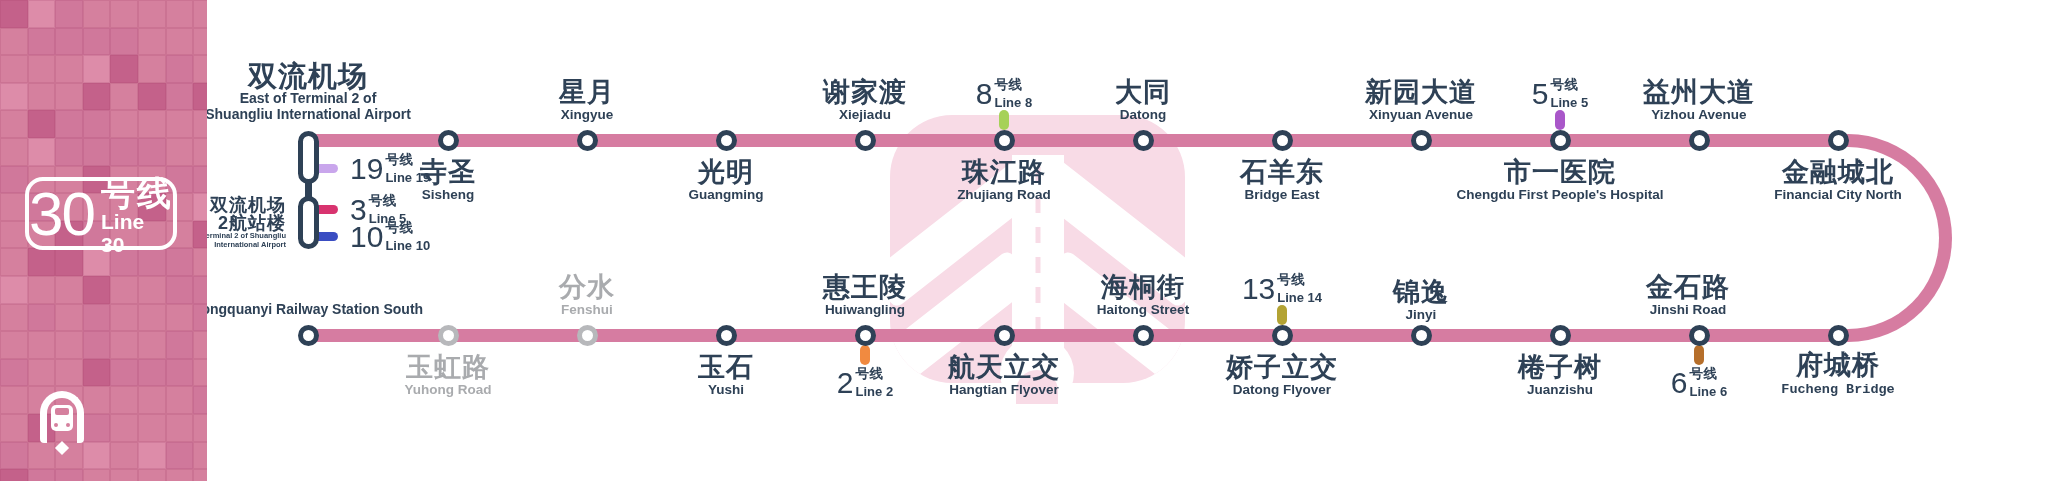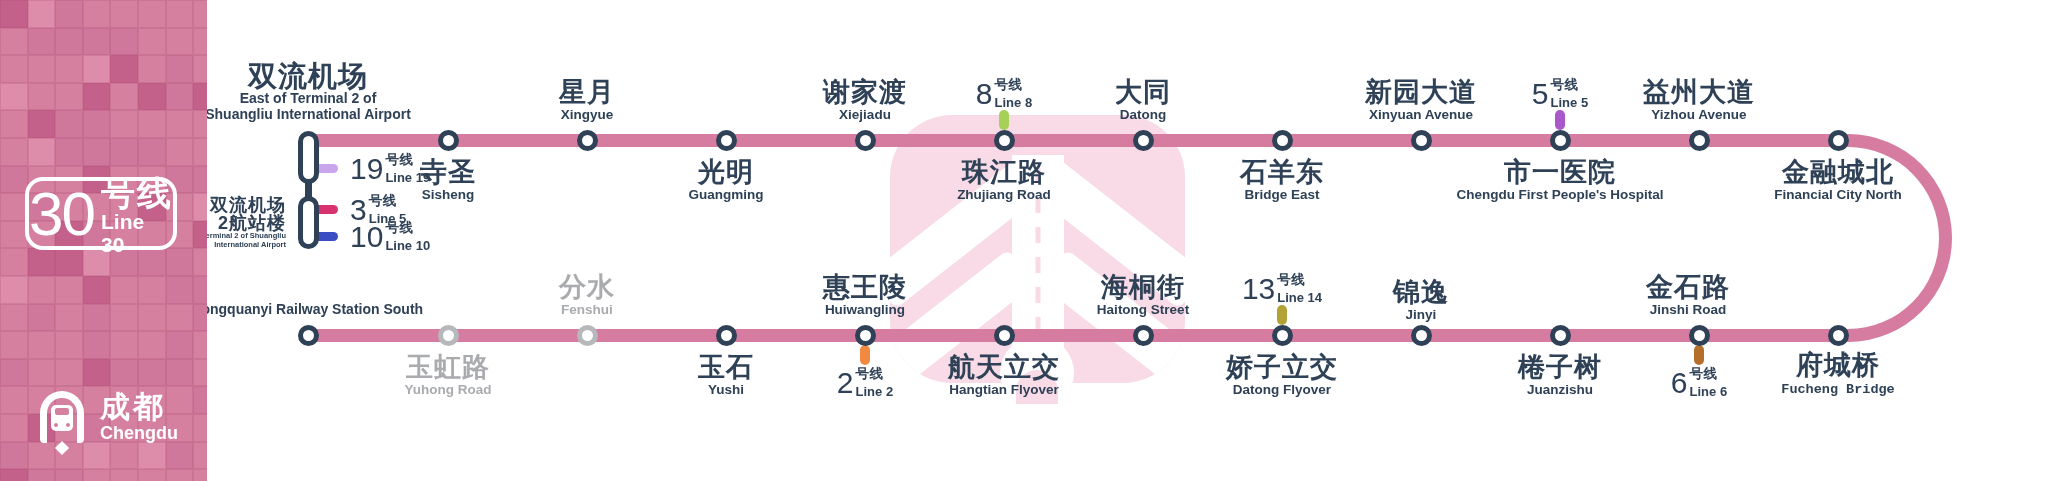--- a/index.html
+++ b/index.html
@@ -446,18 +446,14 @@
     <div id="arch">
       <div id="train">
         <div id="windshield"></div>
         <div id="lights">
             <i></i>
             <i></i>
           </div>
       </div>
       <div id="nose"></div>
     </div>
-    <div class="brand-text">
-      <div class="brand-zh">成都</div>
-      <div class="brand-en">Chengdu</div>
-    </div>
   </div>
 </div>
 
 </body></html>

